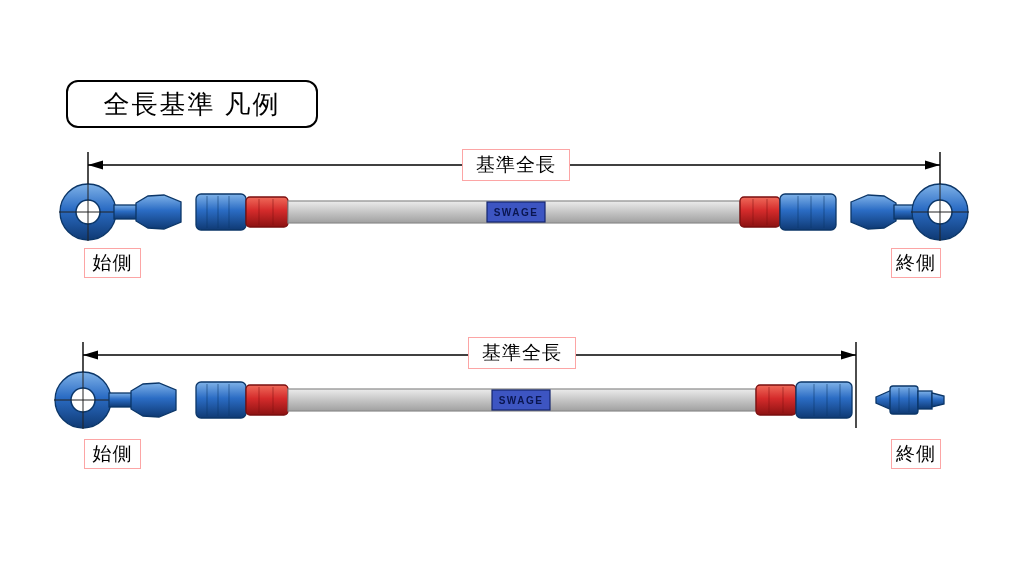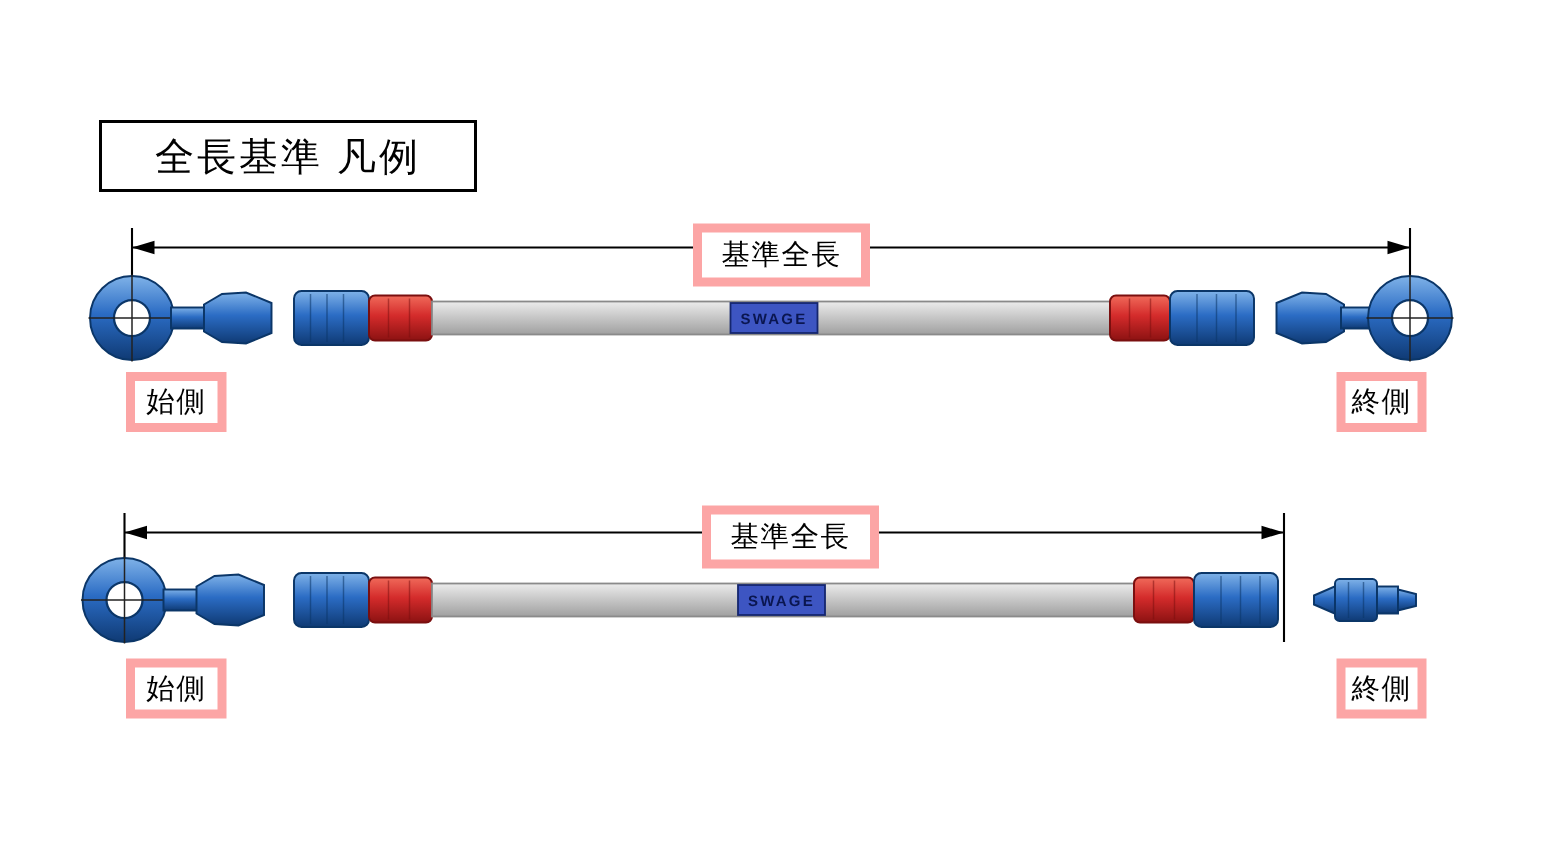--- a/index.html
+++ b/index.html
@@ -1,28 +1,28 @@
 <!DOCTYPE html>
 <html><head>
 <meta charset="utf-8">
 <style>
   html,body{margin:0;padding:0;background:#ffffff;}
   #stage{
     position:relative;width:1031px;height:569px;background:#ffffff;overflow:hidden;
     font-family:"Liberation Sans","DejaVu Sans",sans-serif;color:#000;
   }
   .label-box{
-    position:absolute;background:#fff;border:6px solid #fca5a5;
+    position:absolute;background:#fff;border:1px solid #fca5a5;
     display:flex;align-items:center;justify-content:center;
     font-size:19px;font-weight:500;letter-spacing:1px;white-space:nowrap;
     z-index:3;
   }
   #title-box{
     position:absolute;left:66px;top:80px;width:248px;height:44px;
-    border:2.5px solid #000;border-radius:0;background:#fff;
+    border:2.5px solid #000;border-radius:12px;background:#fff;
     display:flex;align-items:center;justify-content:center;
     font-size:26px;font-weight:500;letter-spacing:2px;z-index:3;
   }
   .note{
     position:absolute;left:322px;top:425px;z-index:3;
     font-size:14px;font-weight:600;line-height:19px;color:#000;white-space:nowrap;
   }
   .note-l2{padding-left:22px;}
   svg{position:absolute;left:0;top:0;z-index:1;}
   .dim{stroke:#000;stroke-width:1.4;fill:none;}

